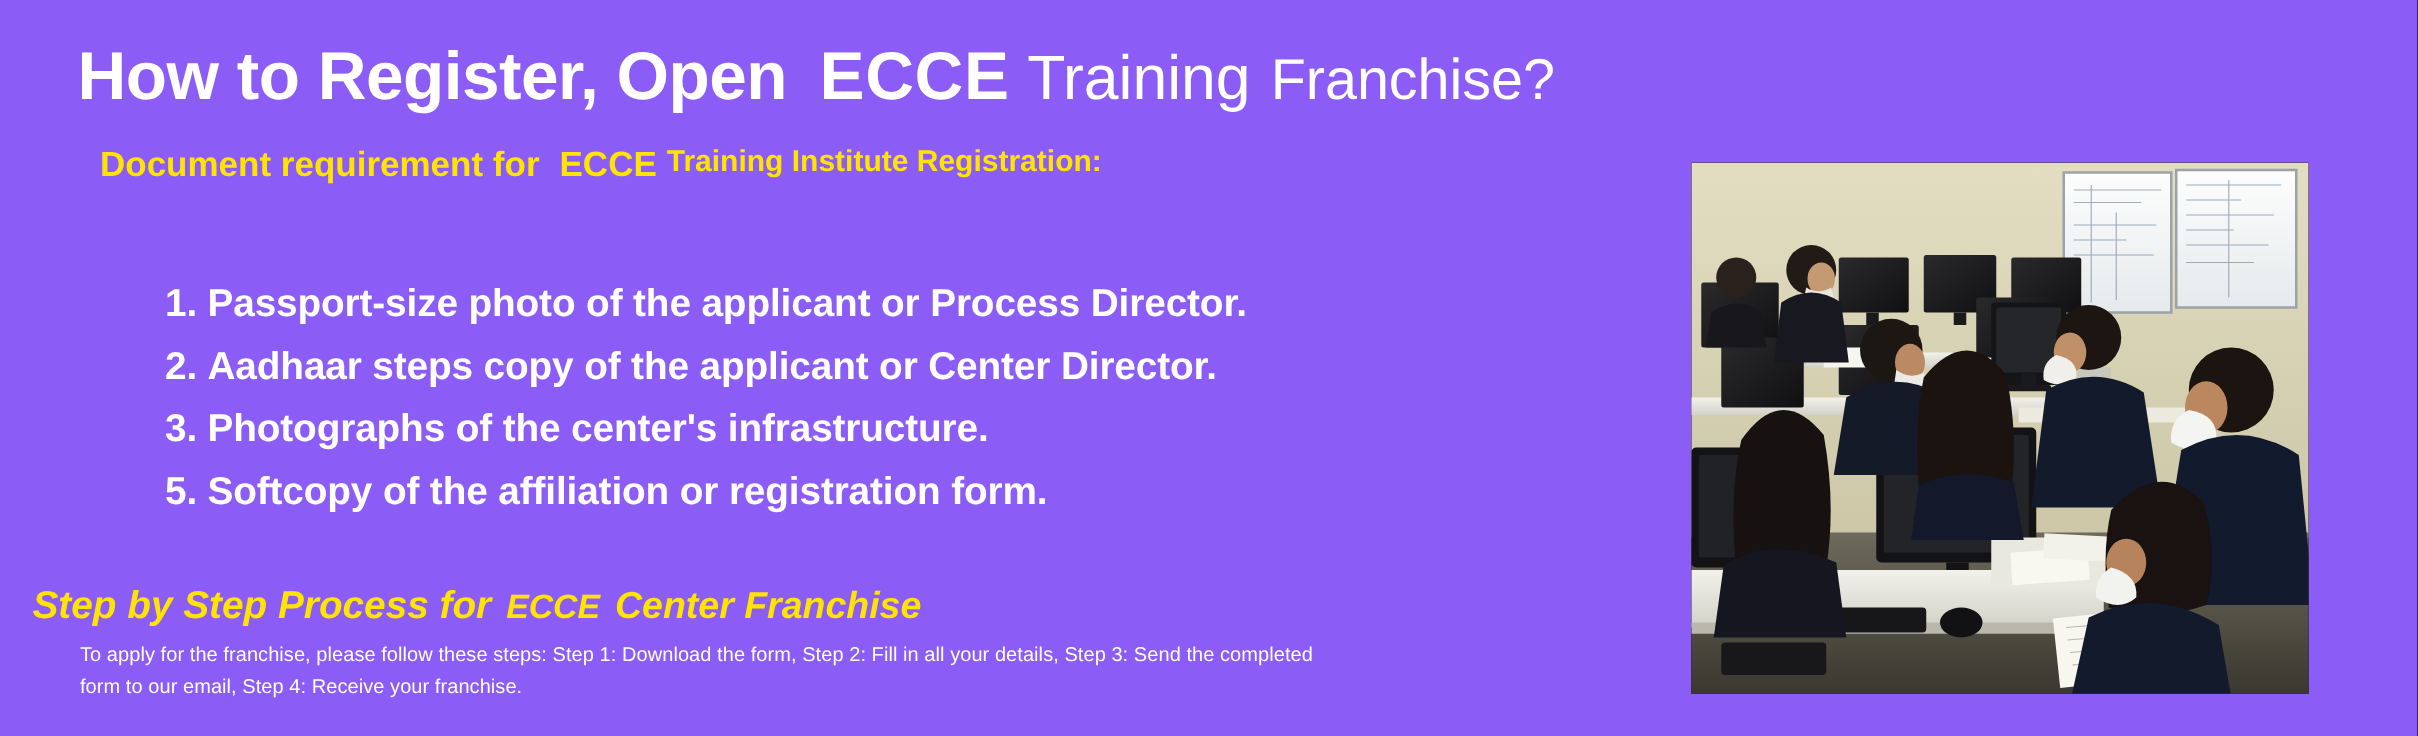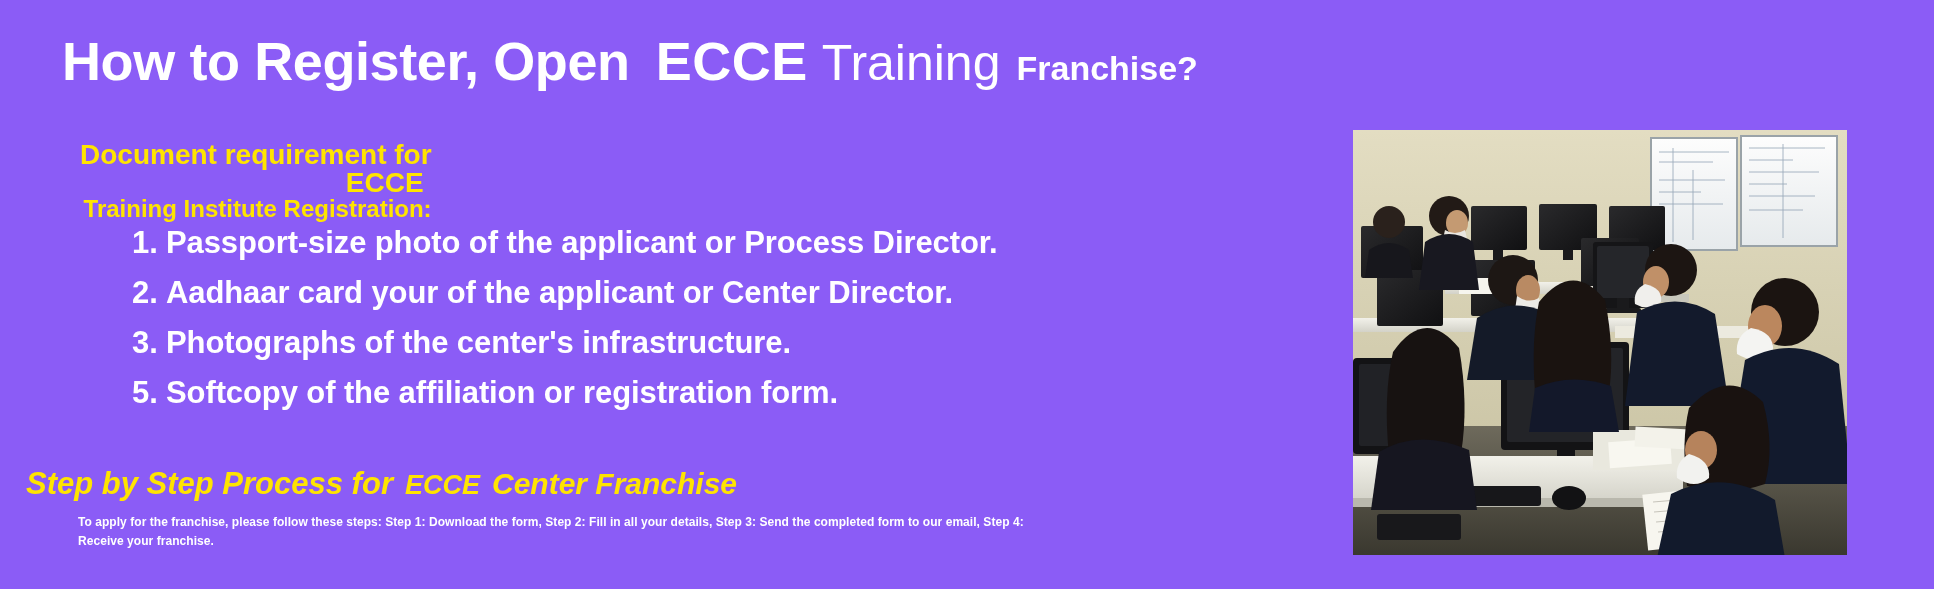--- a/index.html
+++ b/index.html
@@ -49,36 +49,35 @@
     margin-left: 26px;
     margin-right: 14px;
   }
   .title-seg-b {
     font-size: 50px;
     font-weight: 400;
     color: #ffffff;
     line-height: 1;
   }
   .title-seg-c {
-    font-size: 34px;
-    font-weight: 700;
+    font-size: 46px;
+    font-weight: 400;
     color: #ffffff;
     line-height: 1;
     margin-left: 16px;
   }
 
   
   .subtitle-row {
     position: absolute;
     left: 80px;
-    top: 141px;
+    top: 118px;
     display: flex;
-    align-items: flex-end;
+    align-items: flex-start;
     white-space: nowrap;
-    flex-direction: column;
   }
   .subtitle-a {
     font-size: 28px;
     font-weight: 700;
     color: #ffe400;
     line-height: 1;
   }
   .subtitle-ecce {
     font-size: 28px;
     font-weight: 700;
@@ -138,25 +137,25 @@
   .step-b {
     font-size: 30px;
     font-weight: 700;
     color: #ffe400;
     line-height: 1;
   }
 
   
   .steps-paragraph {
     position: absolute;
-    left: 78px;
+    left: 64px;
     top: 513px;
     width: 990px;
-    font-size: 12px;
-    font-weight: 700;
+    font-size: 16px;
+    font-weight: 400;
     color: #ffffff;
     line-height: 1.55;
     letter-spacing: 0.05px;
   }
 
   
   .photo-frame {
     position: absolute;
     left: 1353px;
     top: 130px;
@@ -183,21 +182,21 @@
     <span class="subtitle-a">Document requirement for</span>
     <span class="subtitle-ecce">ECCE</span>
     <span class="subtitle-b">Training Institute Registration:</span>
   </div>
 
   <ol class="doc-list">
     <li>
       <span class="doc-num">1.</span><span>Passport-size photo of the applicant or Process Director.</span>
     </li>
     <li>
-      <span class="doc-num">2.</span><span>Aadhaar card your of the applicant or Center Director.</span>
+      <span class="doc-num">2.</span><span>Aadhaar steps copy of the applicant or Center Director.</span>
     </li>
     <li>
       <span class="doc-num">3.</span><span>Photographs of the center's infrastructure.</span>
     </li>
     <li>
       <span class="doc-num">5.</span><span>Softcopy of the affiliation or registration form.</span>
     </li>
   </ol>
 
   <div class="step-heading">

